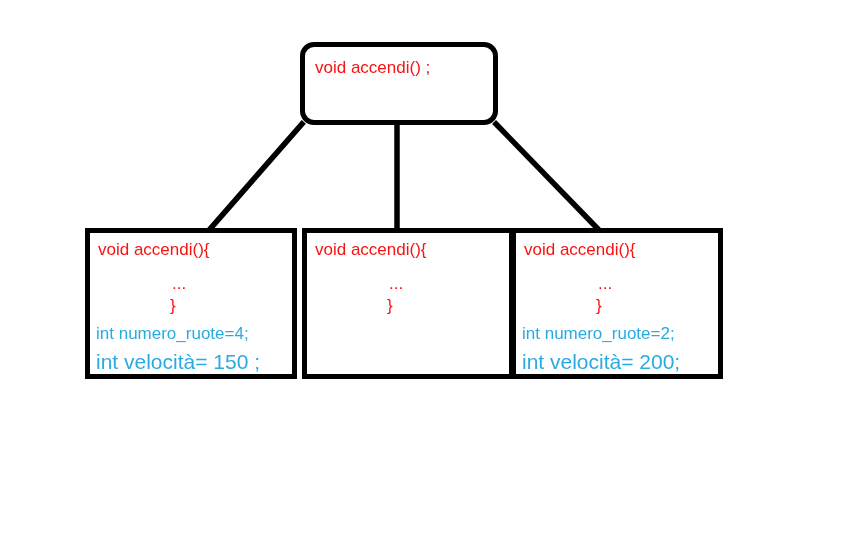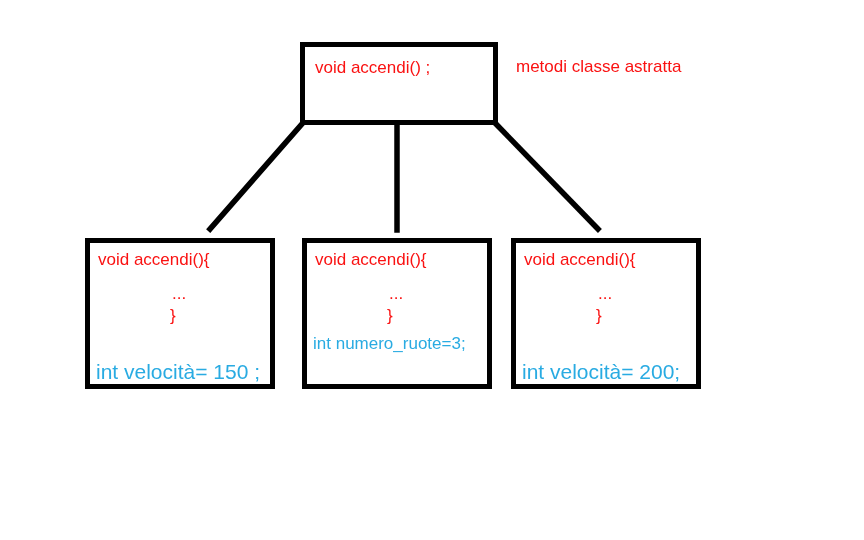--- a/index.html
+++ b/index.html
@@ -50,33 +50,33 @@
   .derived-line {
     color: #29abe2;
   }
 
   
   #node-parent {
     left: 300px;
     top: 42px;
     width: 198px;
     height: 83px;
+    border-radius: 14px;
   }
   #node-parent .l0 {
     left: 10px;
     top: 12px;
     font-size: 17px;
   }
 
   
   .child {
     top: 228px;
-    width: 190px;
+    width: 212px;
     height: 151px;
-    margin-top: 10px;
   }
   #node-child-0 { left: 85px; }
   #node-child-1 { left: 302px; }
   #node-child-2 { left: 511px; }
 
   .child .l0 { left: 8px;  top: 8px;   font-size: 17px; }
   .child .l1 { left: 82px; top: 42px;  font-size: 17px; }
   .child .l2 { left: 80px; top: 64px;  font-size: 17px; }
   .child .l3 { left: 6px;  top: 92px;  font-size: 17px; }
   .child .l4 { left: 6px;  top: 118px; font-size: 21px; }
@@ -109,39 +109,39 @@
     <div class="node-body">
       <div class="code-line l0 abstract-line">void accendi() ;</div>
     </div>
   </div>
 
   <div class="node child" id="node-child-0">
     <div class="node-body">
       <div class="code-line l0 abstract-line">void accendi(){</div>
       <div class="code-line l1 abstract-line">...</div>
       <div class="code-line l2 abstract-line">}</div>
+      <div class="code-line l3 derived-line">int numero_ruote=4;</div>
       <div class="code-line l4 derived-line">int velocità= 150 ;</div>
     </div>
   </div>
 
   <div class="node child" id="node-child-1">
     <div class="node-body">
       <div class="code-line l0 abstract-line">void accendi(){</div>
       <div class="code-line l1 abstract-line">...</div>
       <div class="code-line l2 abstract-line">}</div>
-      <div class="code-line l3 derived-line">int numero_ruote=3;</div>
     </div>
   </div>
 
   <div class="node child" id="node-child-2">
     <div class="node-body">
       <div class="code-line l0 abstract-line">void accendi(){</div>
       <div class="code-line l1 abstract-line">...</div>
       <div class="code-line l2 abstract-line">}</div>
+      <div class="code-line l3 derived-line">int numero_ruote=2;</div>
       <div class="code-line l4 derived-line">int velocità= 200;</div>
     </div>
   </div>
 
   <div id="legend">
-    <div class="legend-line abstract-line">metodi classe astratta</div>
   </div>
 
 </div>
 
 </body></html>

